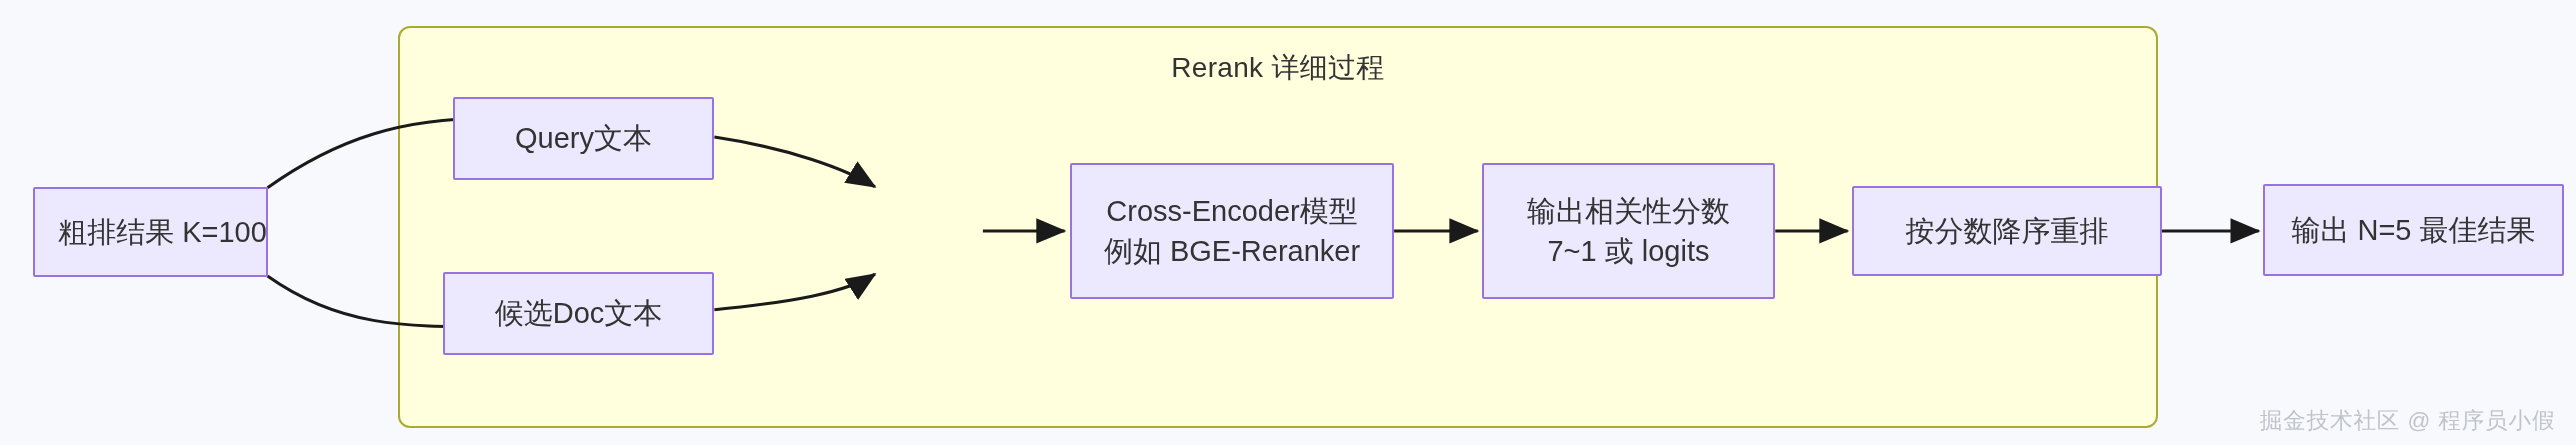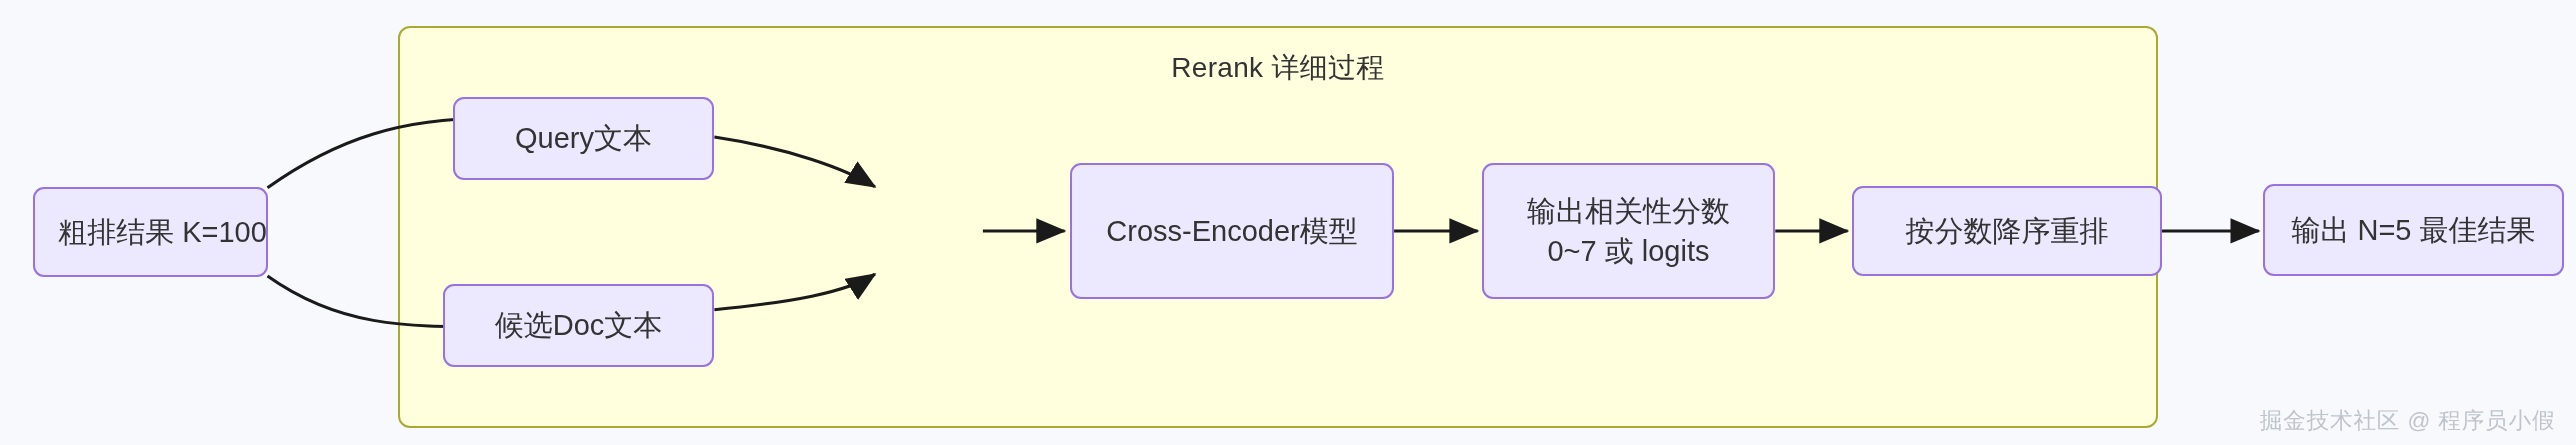--- a/index.html
+++ b/index.html
@@ -35,21 +35,21 @@
     text-align: center;
     font-size: 28px;
     color: #333333;
     letter-spacing: 0.3px;
     white-space: nowrap;
   }
   .node {
     position: absolute;
     background: #ECE8FD;
     border: 2.8px solid #9772E0;
-    border-radius: 11px;
+    border-radius: 2px;
     display: flex;
     flex-direction: column;
     align-items: center;
     justify-content: center;
     color: #333333;
     font-size: 29px;
     line-height: 1.38;
     text-align: center;
     white-space: nowrap;
   }
@@ -100,32 +100,33 @@
   </svg>
 
   <div class="node" style="left:33px; top:187px; width:235px; height:90px;padding-left:24px;">
     <span class="ln">粗排结果 K=100</span>
   </div>
 
   <div class="node" style="left:453px; top:97px; width:261px; height:83px;">
     <span class="ln">Query文本</span>
   </div>
 
-  <div class="node" style="left:443px; top:284px; width:271px; height:83px;">
+  <div class="node" style="left:443px; top:272px; width:271px; height:83px;">
     <span class="ln">候选Doc文本</span>
   </div>
 
 
   <div class="node" style="left:1070px; top:163px; width:324px; height:136px;">
     <span class="ln">Cross-Encoder模型</span>
+    <span class="ln">例如 BGE-Reranker</span>
   </div>
 
   <div class="node" style="left:1482px; top:163px; width:293px; height:136px;">
     <span class="ln">输出相关性分数</span>
-    <span class="ln">0~7 或 logits</span>
+    <span class="ln">7~1 或 logits</span>
   </div>
 
   <div class="node" style="left:1852px; top:186px; width:310px; height:90px;">
     <span class="ln">按分数降序重排</span>
   </div>
 
   <div class="node" style="left:2263px; top:184px; width:301px; height:92px;">
     <span class="ln">输出 N=5 最佳结果</span>
   </div>
 

